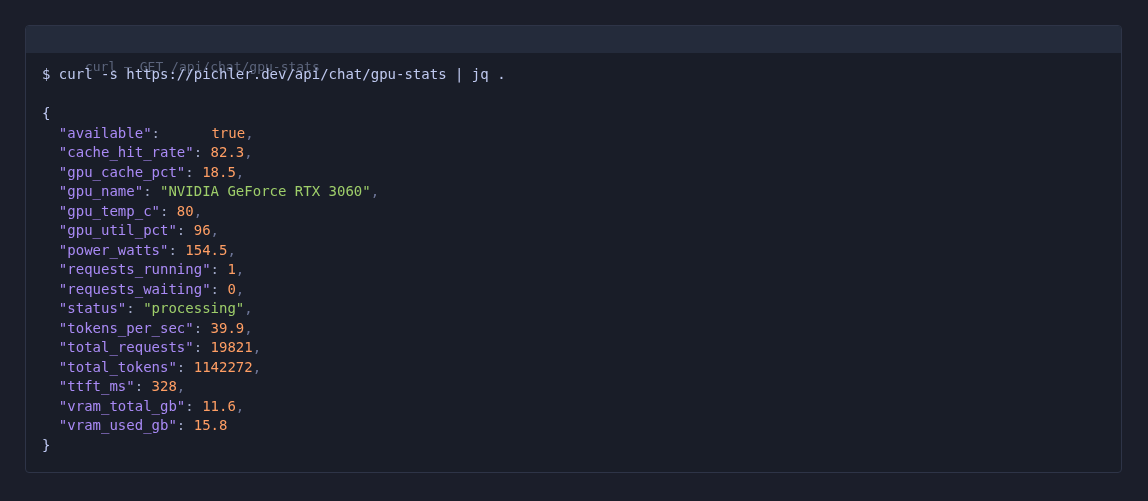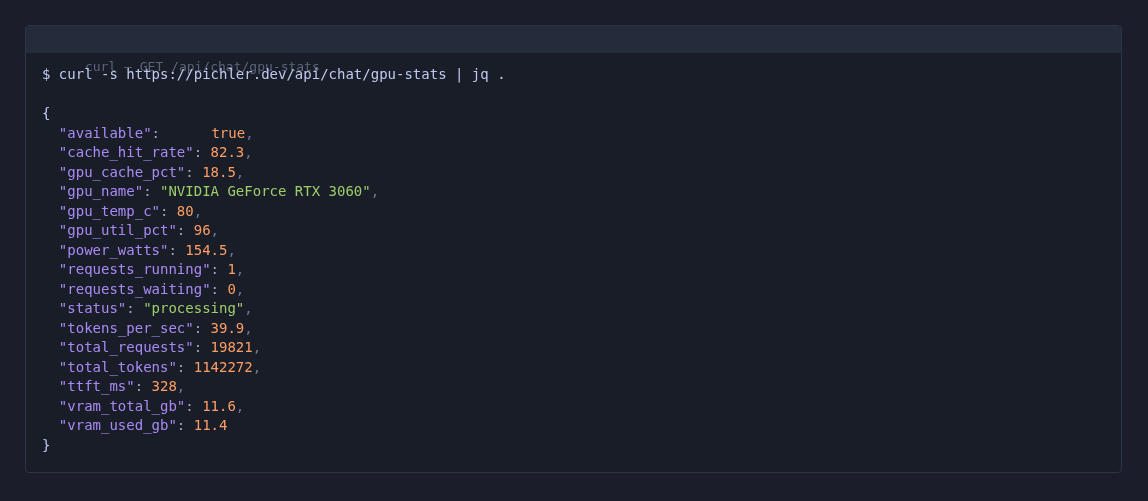--- a/index.html
+++ b/index.html
@@ -89,18 +89,18 @@
   <div class="line entry"><span class="key">"tokens_per_sec"</span><span class="punct">: </span><span class="val val-number">39.9</span><span class="comma">,</span></div>
 
   <div class="line entry"><span class="key">"total_requests"</span><span class="punct">: </span><span class="val val-number">19821</span><span class="comma">,</span></div>
 
   <div class="line entry"><span class="key">"total_tokens"</span><span class="punct">: </span><span class="val val-number">1142272</span><span class="comma">,</span></div>
 
   <div class="line entry"><span class="key">"ttft_ms"</span><span class="punct">: </span><span class="val val-number">328</span><span class="comma">,</span></div>
 
   <div class="line entry"><span class="key">"vram_total_gb"</span><span class="punct">: </span><span class="val val-number">11.6</span><span class="comma">,</span></div>
 
-  <div class="line entry"><span class="key">"vram_used_gb"</span><span class="punct">: </span><span class="val val-number">11.4</span><span class="comma"></span></div>
+  <div class="line entry"><span class="key">"vram_used_gb"</span><span class="punct">: </span><span class="val val-number">15.8</span><span class="comma"></span></div>
 </div>
       <div class="line brace">}</div>
     </div>
   </div>
 </div>
 
 </body></html>

